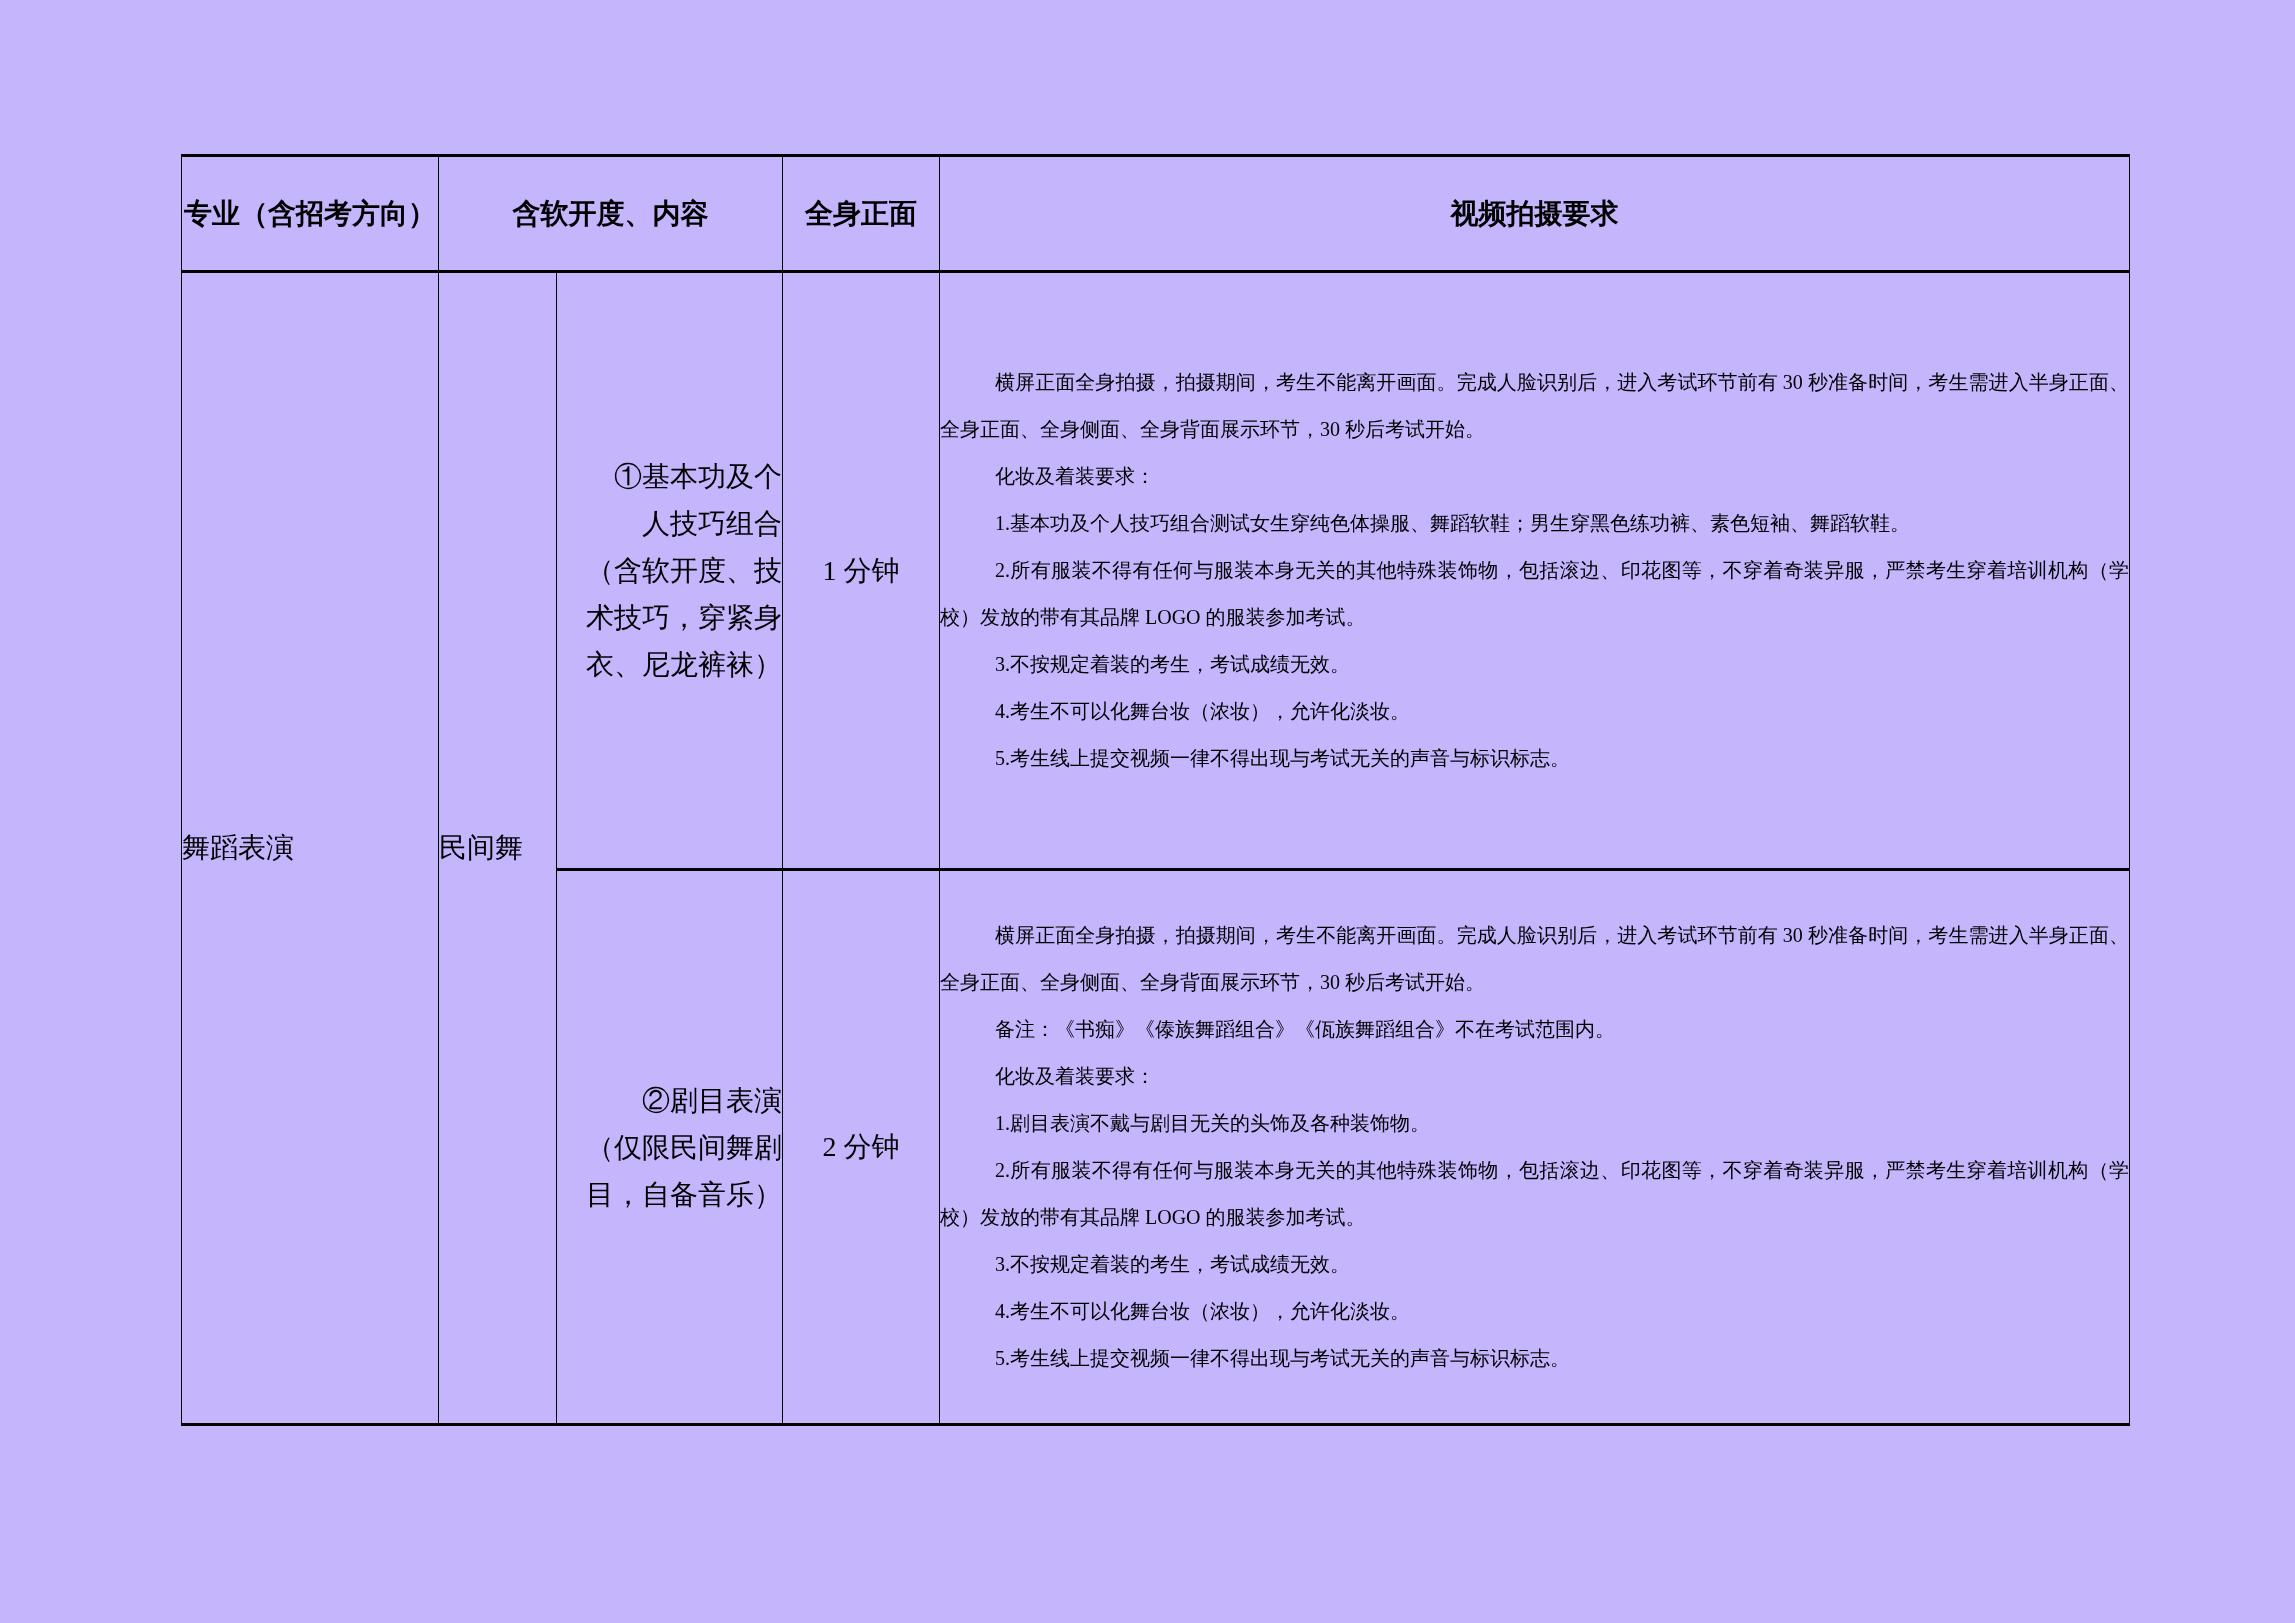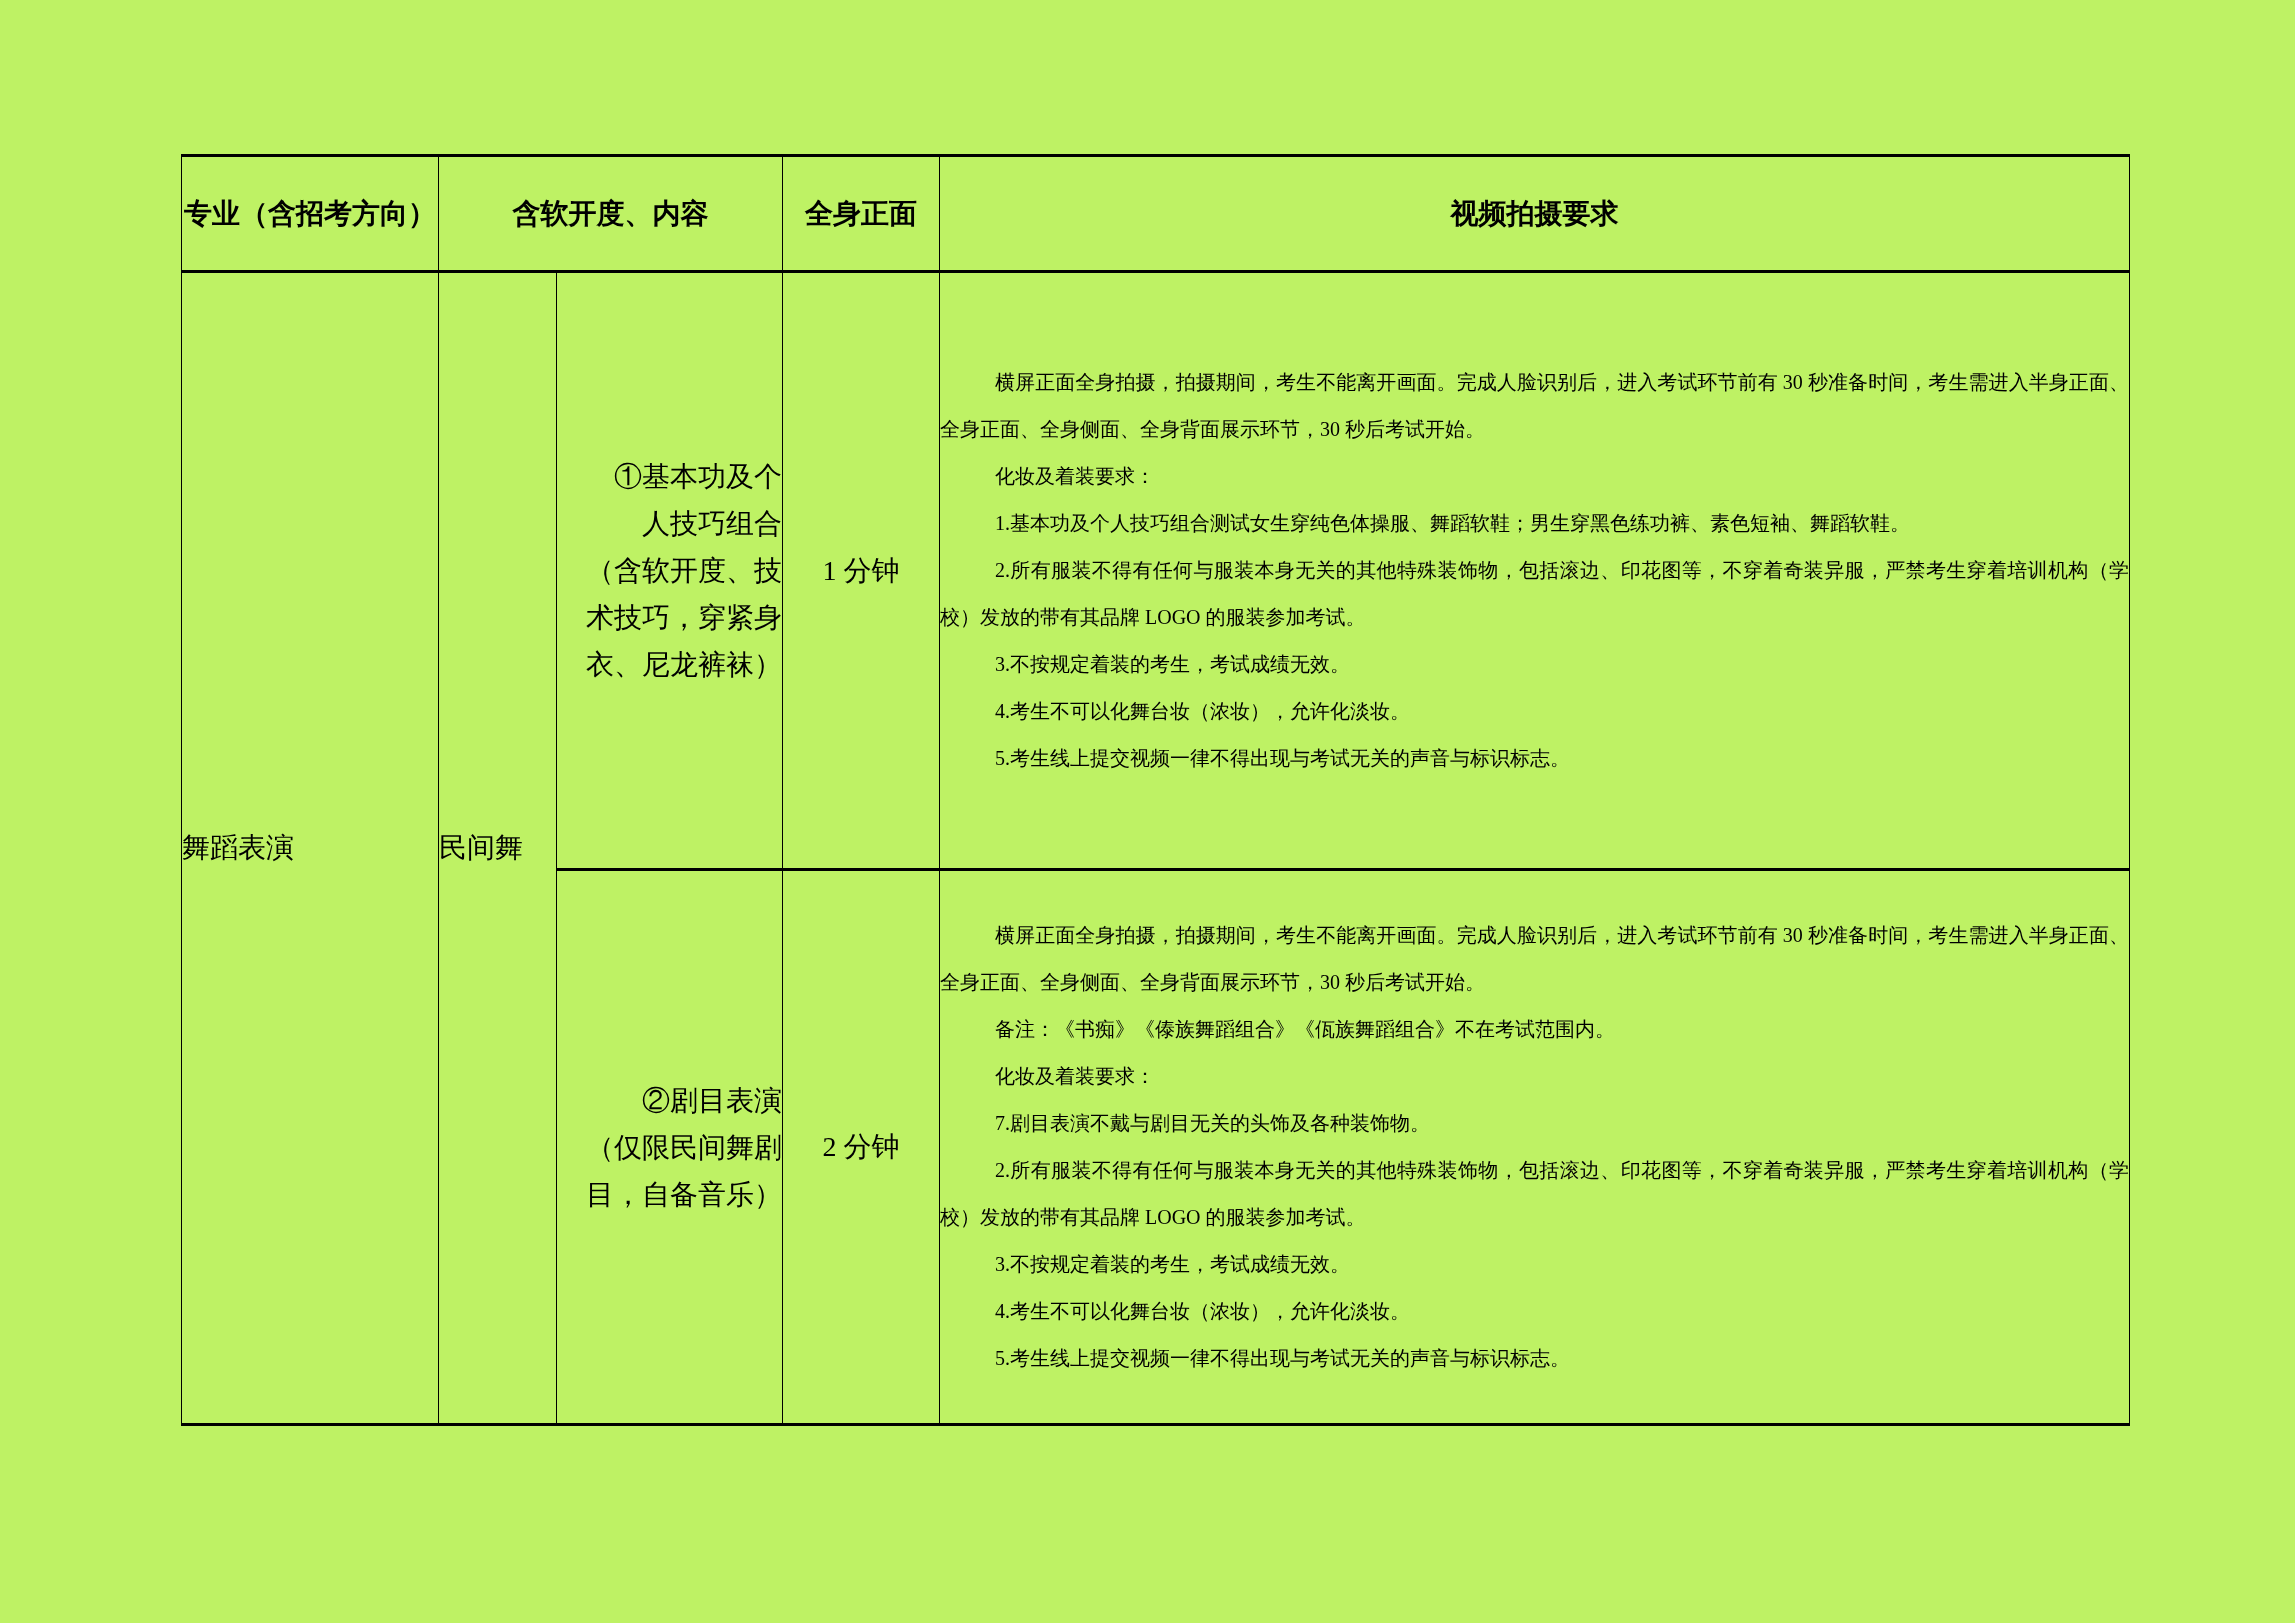--- a/index.html
+++ b/index.html
@@ -4,21 +4,21 @@
 <style>
   html, body {
     margin: 0;
     padding: 0;
     background: #ffffff;
   }
   .page {
     position: relative;
     width: 2295px;
     height: 1623px;
-    background: #bef264;
+    background: #c4b5fd;
     color: #000000;
     font-family: "Liberation Serif", "DejaVu Serif", serif;
     overflow: hidden;
   }
   table.exam-table {
     position: absolute;
     left: 181px;
     top: 154px;
     width: 1948px;
     border-collapse: collapse;
@@ -113,21 +113,21 @@
       </tr>
       <tr class="row-second">
         <td class="subject-cell">②剧目表演
 （仅限民间舞剧
 目，自备音乐）</td>
         <td class="duration-cell">2 分钟</td>
         <td class="req-cell">
             <p class="para">横屏正面全身拍摄，拍摄期间，考生不能离开画面。完成人脸识别后，进入考试环节前有 30 秒准备时间，考生需进入半身正面、全身正面、全身侧面、全身背面展示环节，30 秒后考试开始。</p>
             <p class="para">备注：《书痴》《傣族舞蹈组合》《佤族舞蹈组合》不在考试范围内。</p>
             <p class="para">化妆及着装要求：</p>
-            <p class="para">7.剧目表演不戴与剧目无关的头饰及各种装饰物。</p>
+            <p class="para">1.剧目表演不戴与剧目无关的头饰及各种装饰物。</p>
             <p class="para">2.所有服装不得有任何与服装本身无关的其他特殊装饰物，包括滚边、印花图等，不穿着奇装异服，严禁考生穿着培训机构（学校）发放的带有其品牌 LOGO 的服装参加考试。</p>
             <p class="para">3.不按规定着装的考生，考试成绩无效。</p>
             <p class="para">4.考生不可以化舞台妆（浓妆），允许化淡妆。</p>
             <p class="para">5.考生线上提交视频一律不得出现与考试无关的声音与标识标志。</p>
           </td>
       </tr>
     </tbody>
   </table>
 </div>
 

